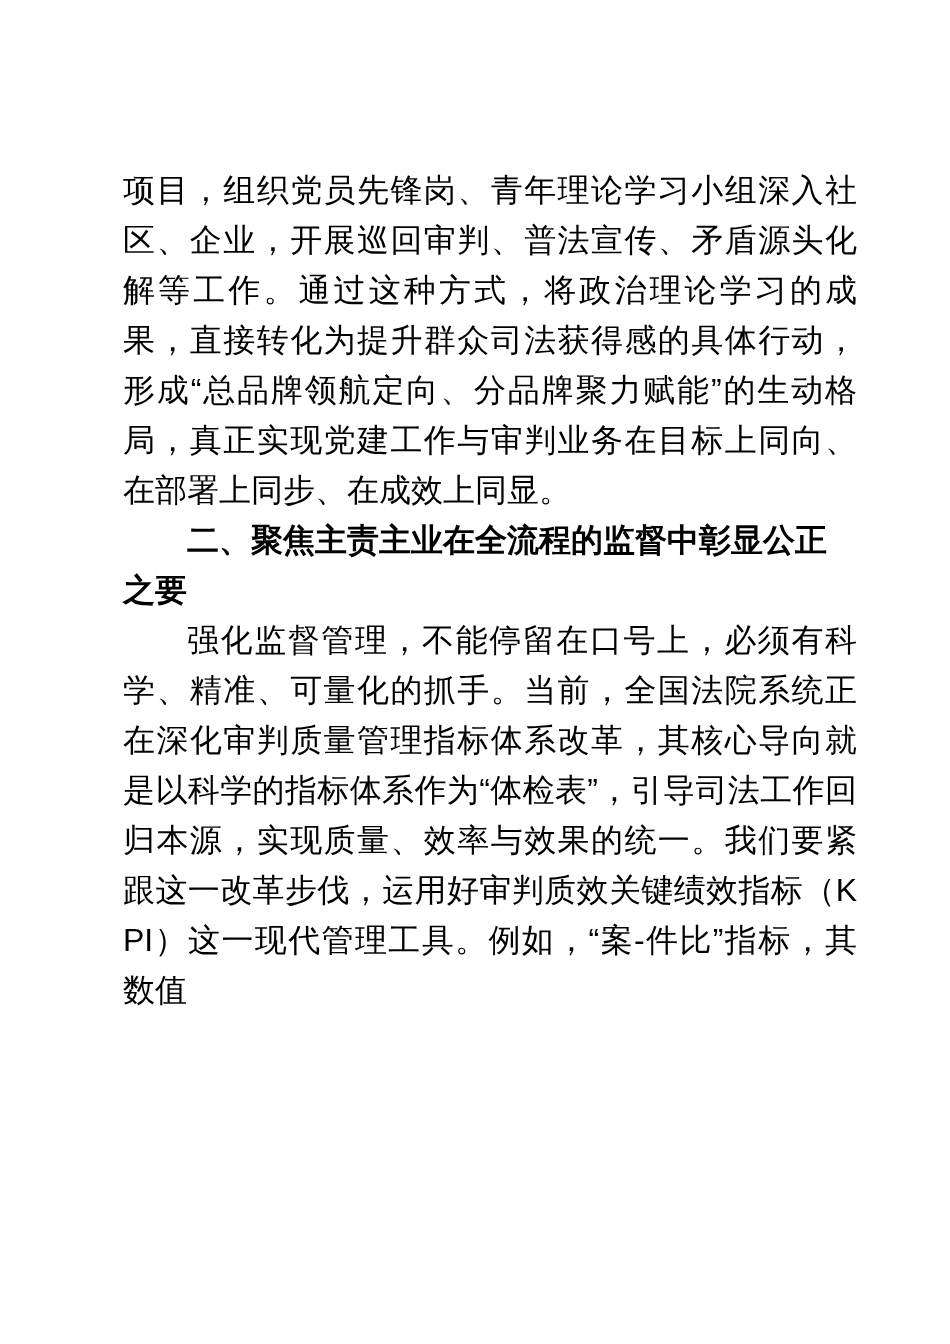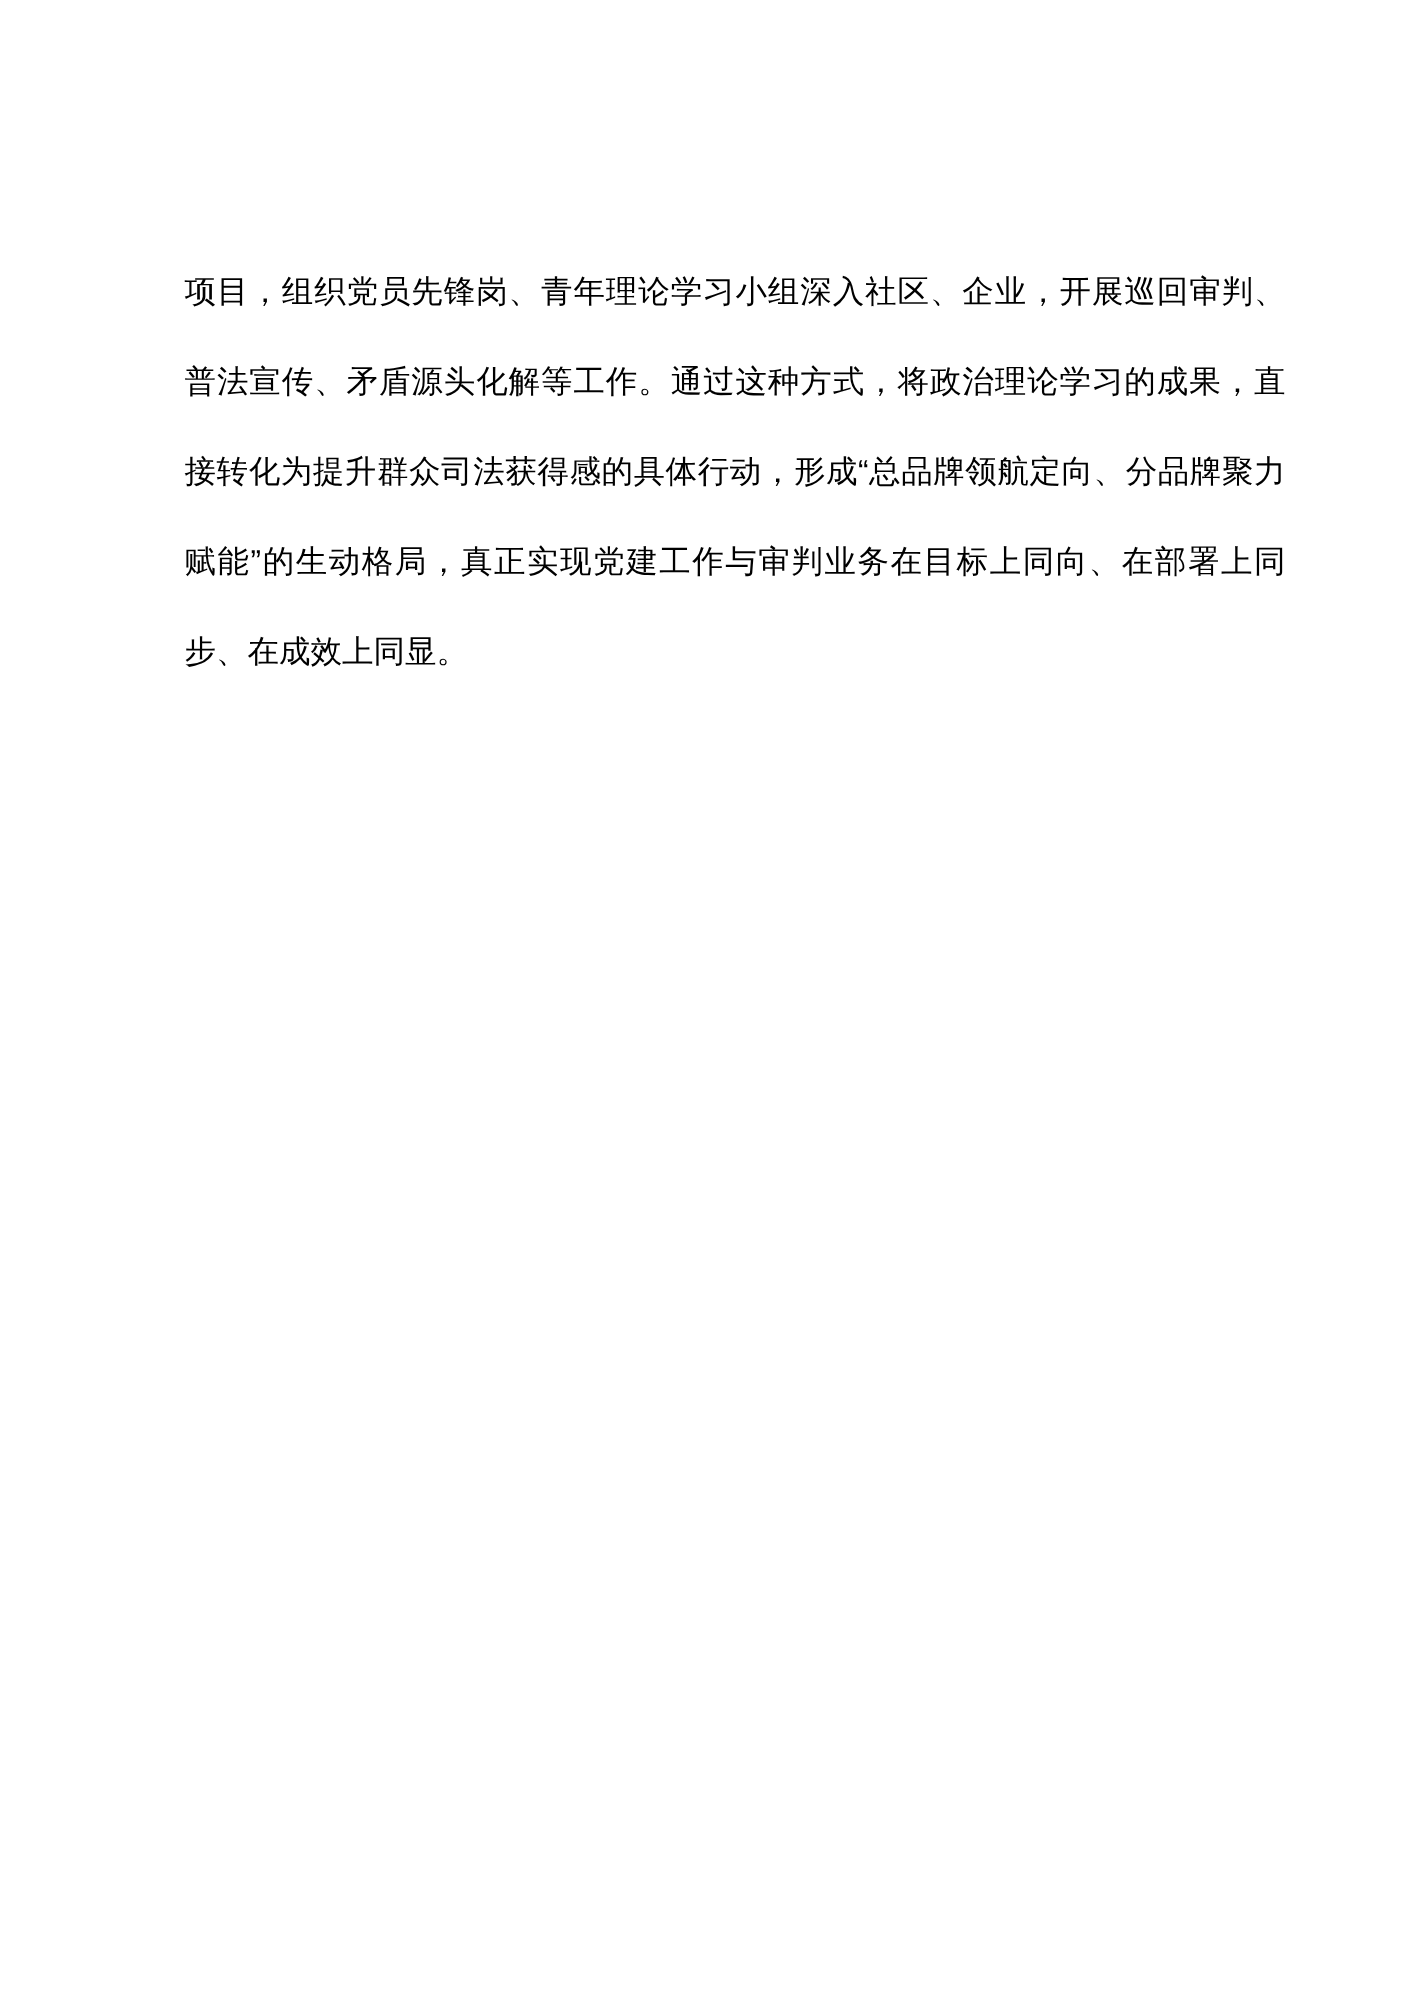--- a/index.html
+++ b/index.html
@@ -14,22 +14,22 @@
     background: #ffffff;
     overflow: hidden;
     font-family: "Liberation Sans", sans-serif;
   }
   .doc-body {
     position: absolute;
     left: 123px;
     top: 165px;
     width: 734px;
     color: #000000;
-    font-size: 21px;
-    line-height: 60px;
+    font-size: 32px;
+    line-height: 50px;
     text-align: justify;
     text-justify: inter-ideograph;
     word-break: break-all;
   }
   .para {
     margin: 0;
     padding: 0;
     text-indent: 2em;
   }
   .para.no-indent {
@@ -39,14 +39,16 @@
     font-weight: bold;
     text-align: left;
   }
 </style>
 </head>
 <body>
 
 <div class="page">
   <div class="doc-body">
     <p class="para no-indent">项目，组织党员先锋岗、青年理论学习小组深入社区、企业，开展巡回审判、普法宣传、矛盾源头化解等工作。通过这种方式，将政治理论学习的成果，直接转化为提升群众司法获得感的具体行动，形成“总品牌领航定向、分品牌聚力赋能”的生动格局，真正实现党建工作与审判业务在目标上同向、在部署上同步、在成效上同显。</p>
+    <p class="para heading">二、聚焦主责主业在全流程的监督中彰显公正之要</p>
+    <p class="para">强化监督管理，不能停留在口号上，必须有科学、精准、可量化的抓手。当前，全国法院系统正在深化审判质量管理指标体系改革，其核心导向就是以科学的指标体系作为“体检表”，引导司法工作回归本源，实现质量、效率与效果的统一。我们要紧跟这一改革步伐，运用好审判质效关键绩效指标（KPI）这一现代管理工具。例如，“案-件比”指标，其数值</p>
   </div>
 </div>
 
 </body></html>

